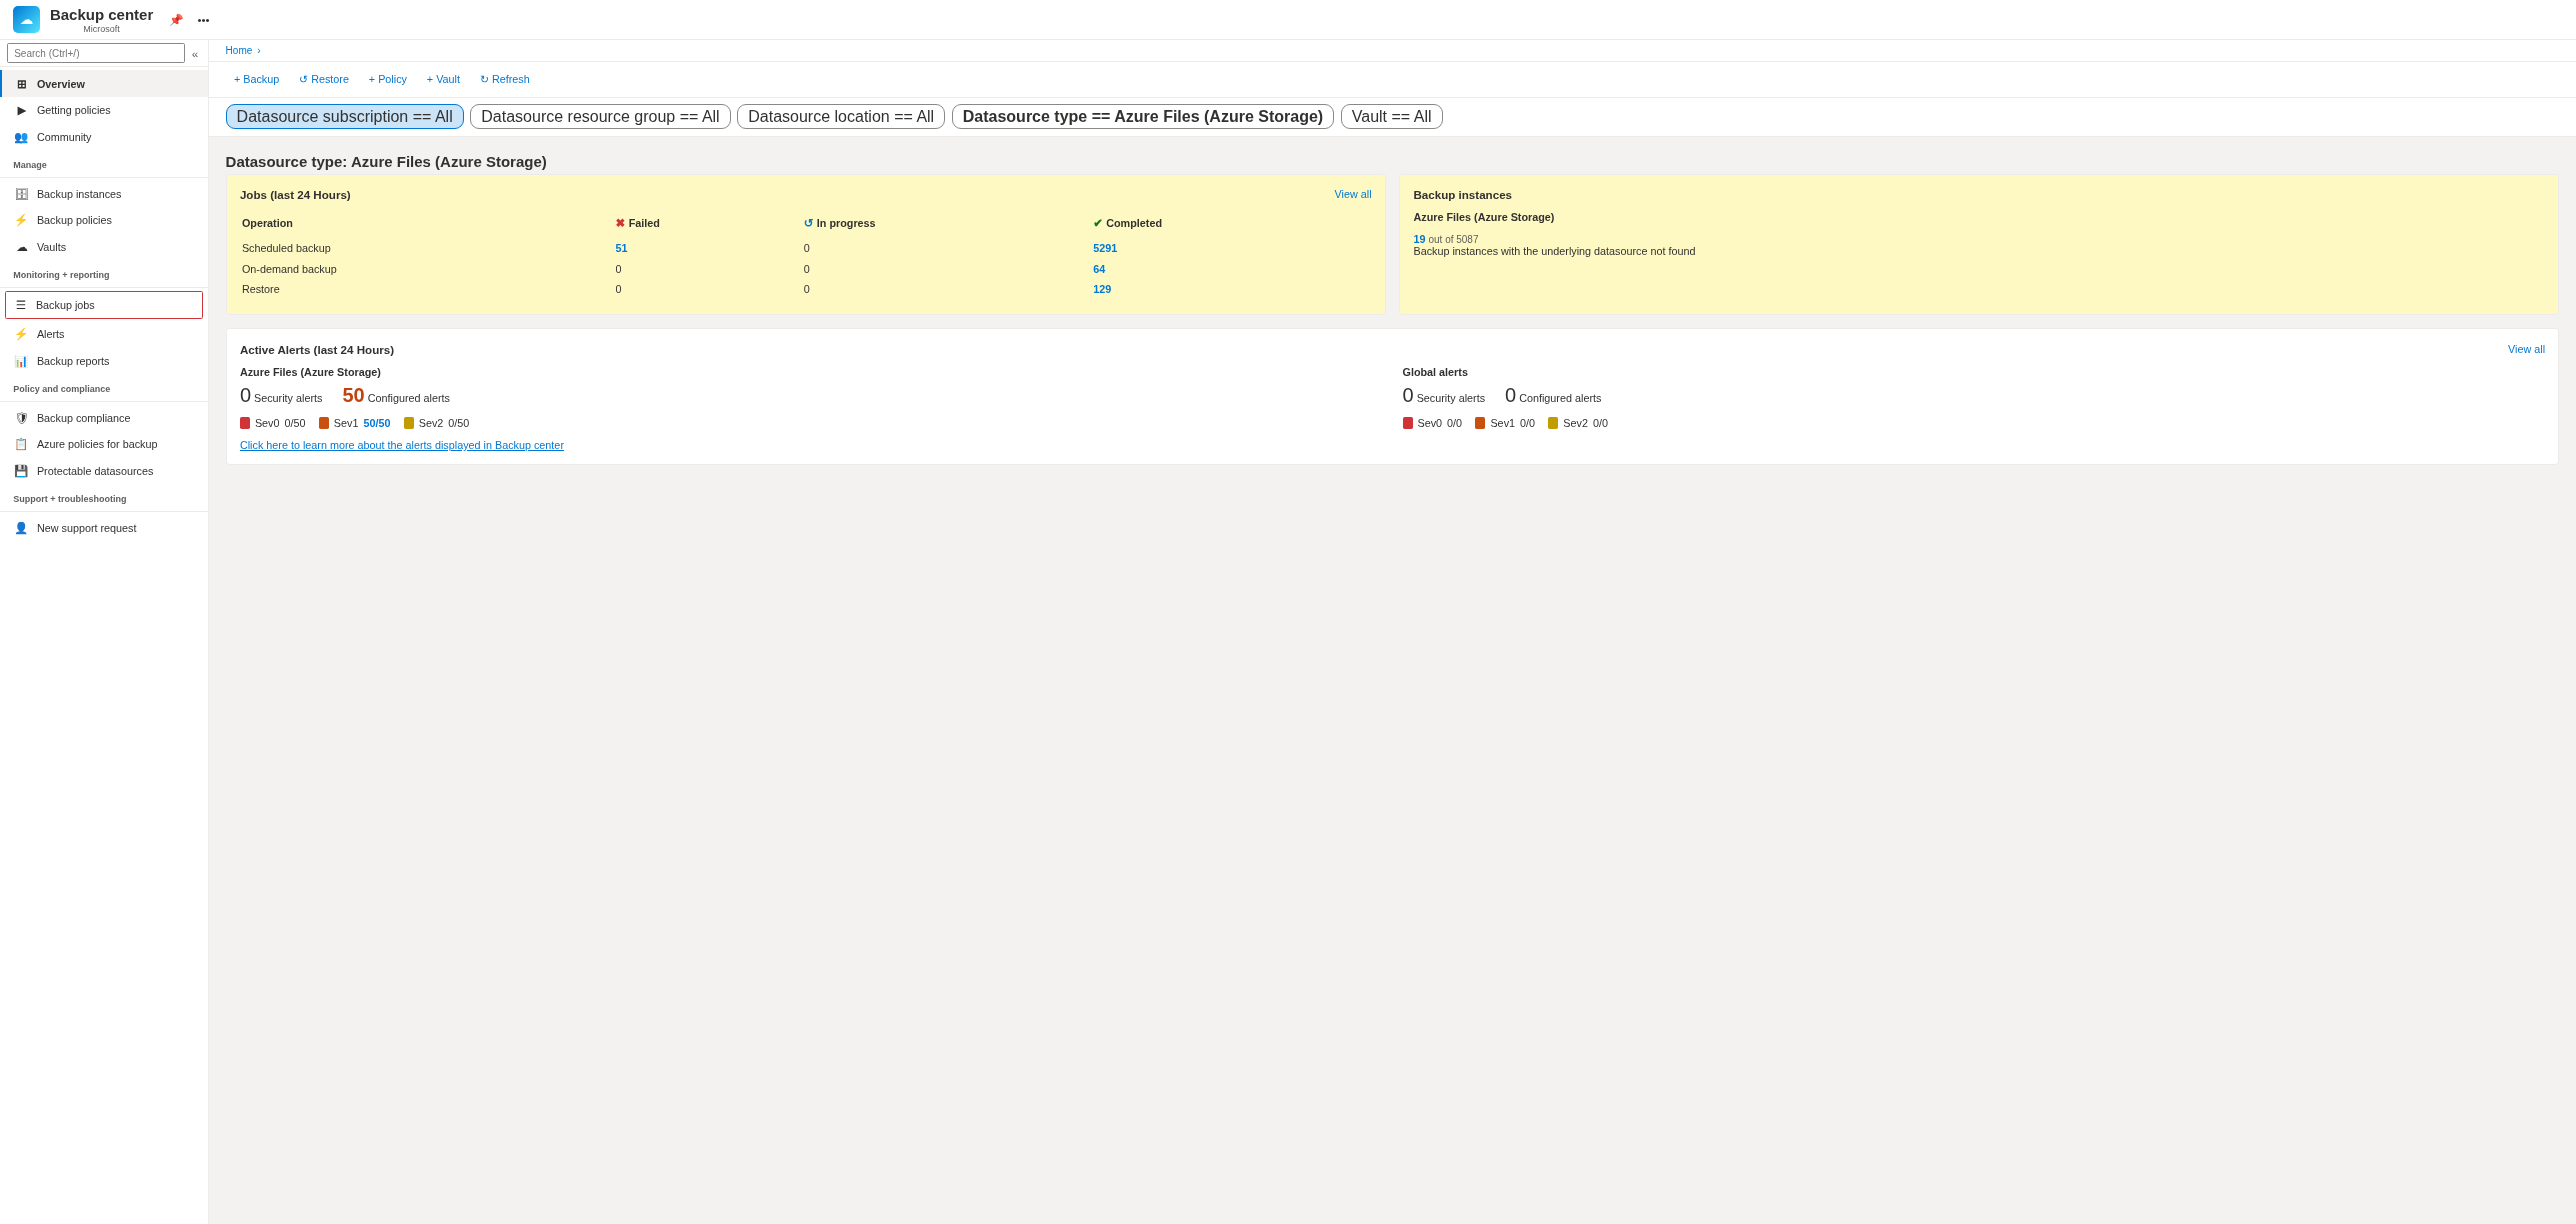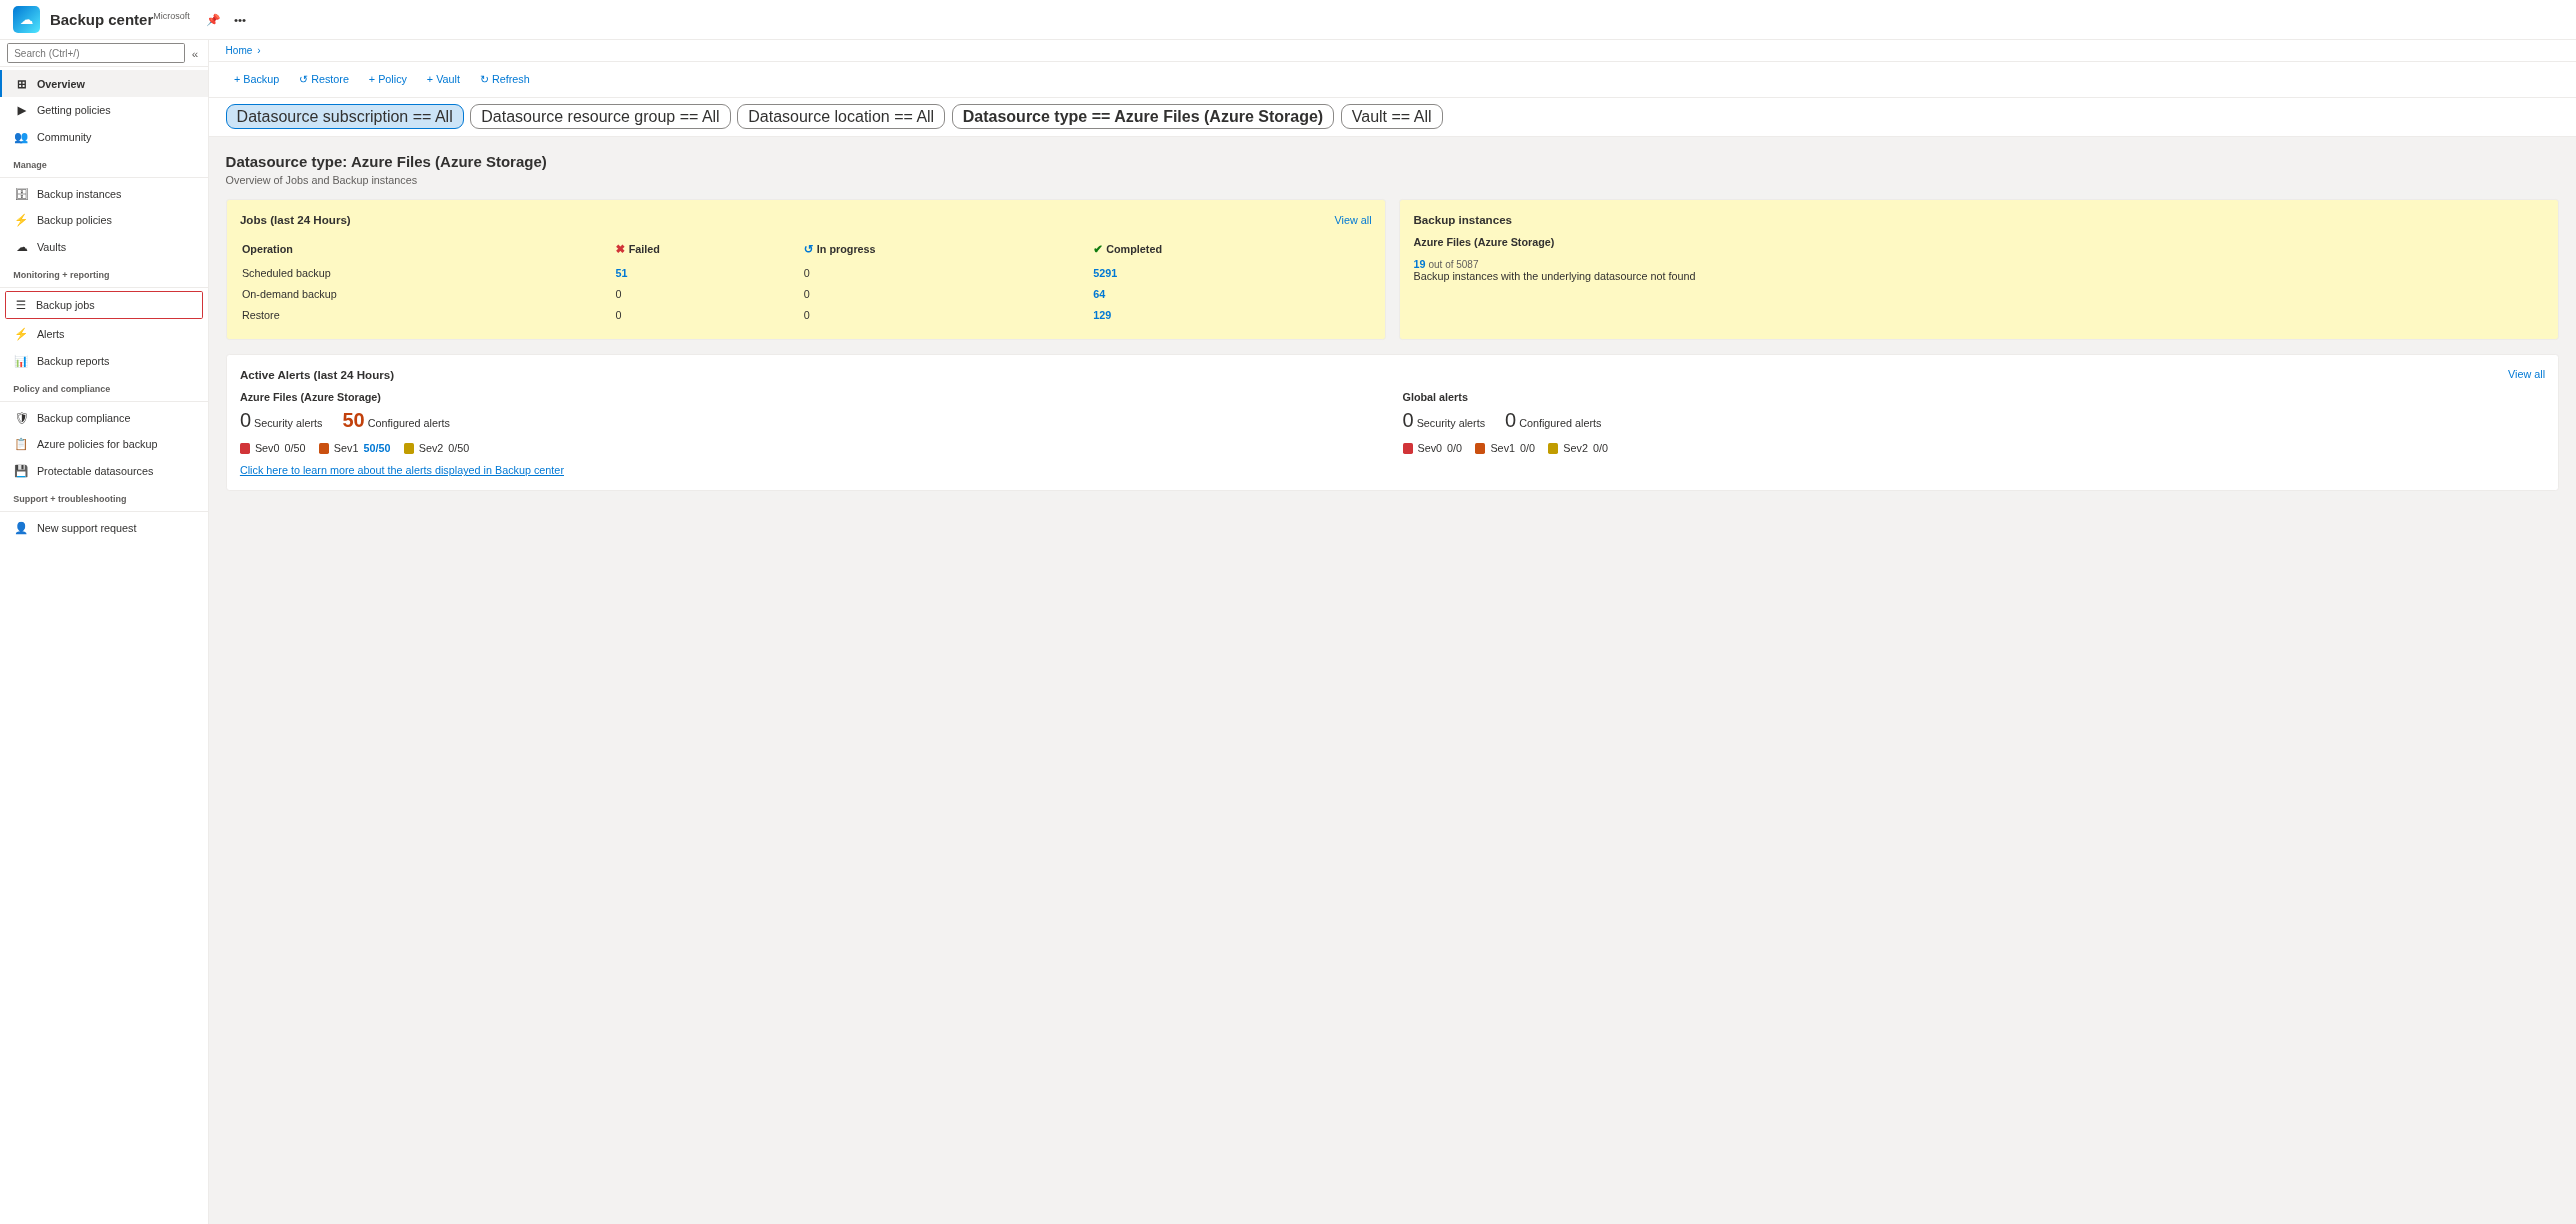--- a/index.html
+++ b/index.html
@@ -1,21 +1,21 @@
 <!DOCTYPE html>
 <html style="font-size:13.3px"><head>
   <meta charset="utf-8">
   <style>
     * { box-sizing: border-box; margin: 0; padding: 0; }
     body { font-family: 'Segoe UI', sans-serif; font-size: 10.8px; color: #323130; background: #f3f2f1; display: flex; flex-direction: column; height: 100vh; overflow: hidden; }
 
     
     .top-header { background: #fff; border-bottom: 0.8px solid #edebe9; padding: 5px 13.3px; display: flex; align-items: center; gap: 10px; min-height: 40px; }
     .app-icon { width: 26.6px; height: 26.6px; background: linear-gradient(135deg, #0078d4, #50e6ff); border-radius: 5px; display: flex; align-items: center; justify-content: center; color: white; font-size: 13.3px; flex-shrink: 0; }
-    .app-title-block { display: flex; flex-direction: row; text-align: center; }
+    .app-title-block { display: flex; flex-direction: column; text-align: center; }
     .app-title { font-size: 15px; font-weight: 600; color: #323130; line-height: 1.2; }
     .app-subtitle { font-size: 9px; color: #605e5c; }
     .header-icons { display: flex; gap: 6.6px; margin-left: 3.3px; }
     .header-icon-btn { background: none; border: none; cursor: pointer; color: #323130; font-size: 11.6px; padding: 3.3px; }
 
     
     .main-layout { display: flex; flex: 1; overflow: hidden; }
 
     
     .sidebar { width: 209px; background: #fff; border-right: 0.8px solid #edebe9; display: flex; flex-direction: column; overflow-y: auto; flex-shrink: 0; }
@@ -223,21 +223,20 @@
     <div class="filters-bar">
       <button class="filter-pill active">Datasource subscription == All</button>
       <button class="filter-pill">Datasource resource group == All</button>
       <button class="filter-pill">Datasource location == All</button>
       <button class="filter-pill"><span style="font-weight:600;">Datasource type == Azure Files (Azure Storage)</span></button>
       <button class="filter-pill">Vault == All</button>
     </div>
 
     <div class="page-content">
       <div class="page-title">Datasource type: Azure Files (Azure Storage)</div>
-      <div class="page-subtitle">Overview of Jobs and Backup instances</div>
 
       <div class="cards-row">
 
         <div class="card">
           <div class="card-header">
             <span class="card-title">Jobs (last 24 Hours)</span>
             <button class="card-view-all">View all</button>
           </div>
           <table class="jobs-table">
             <thead>

